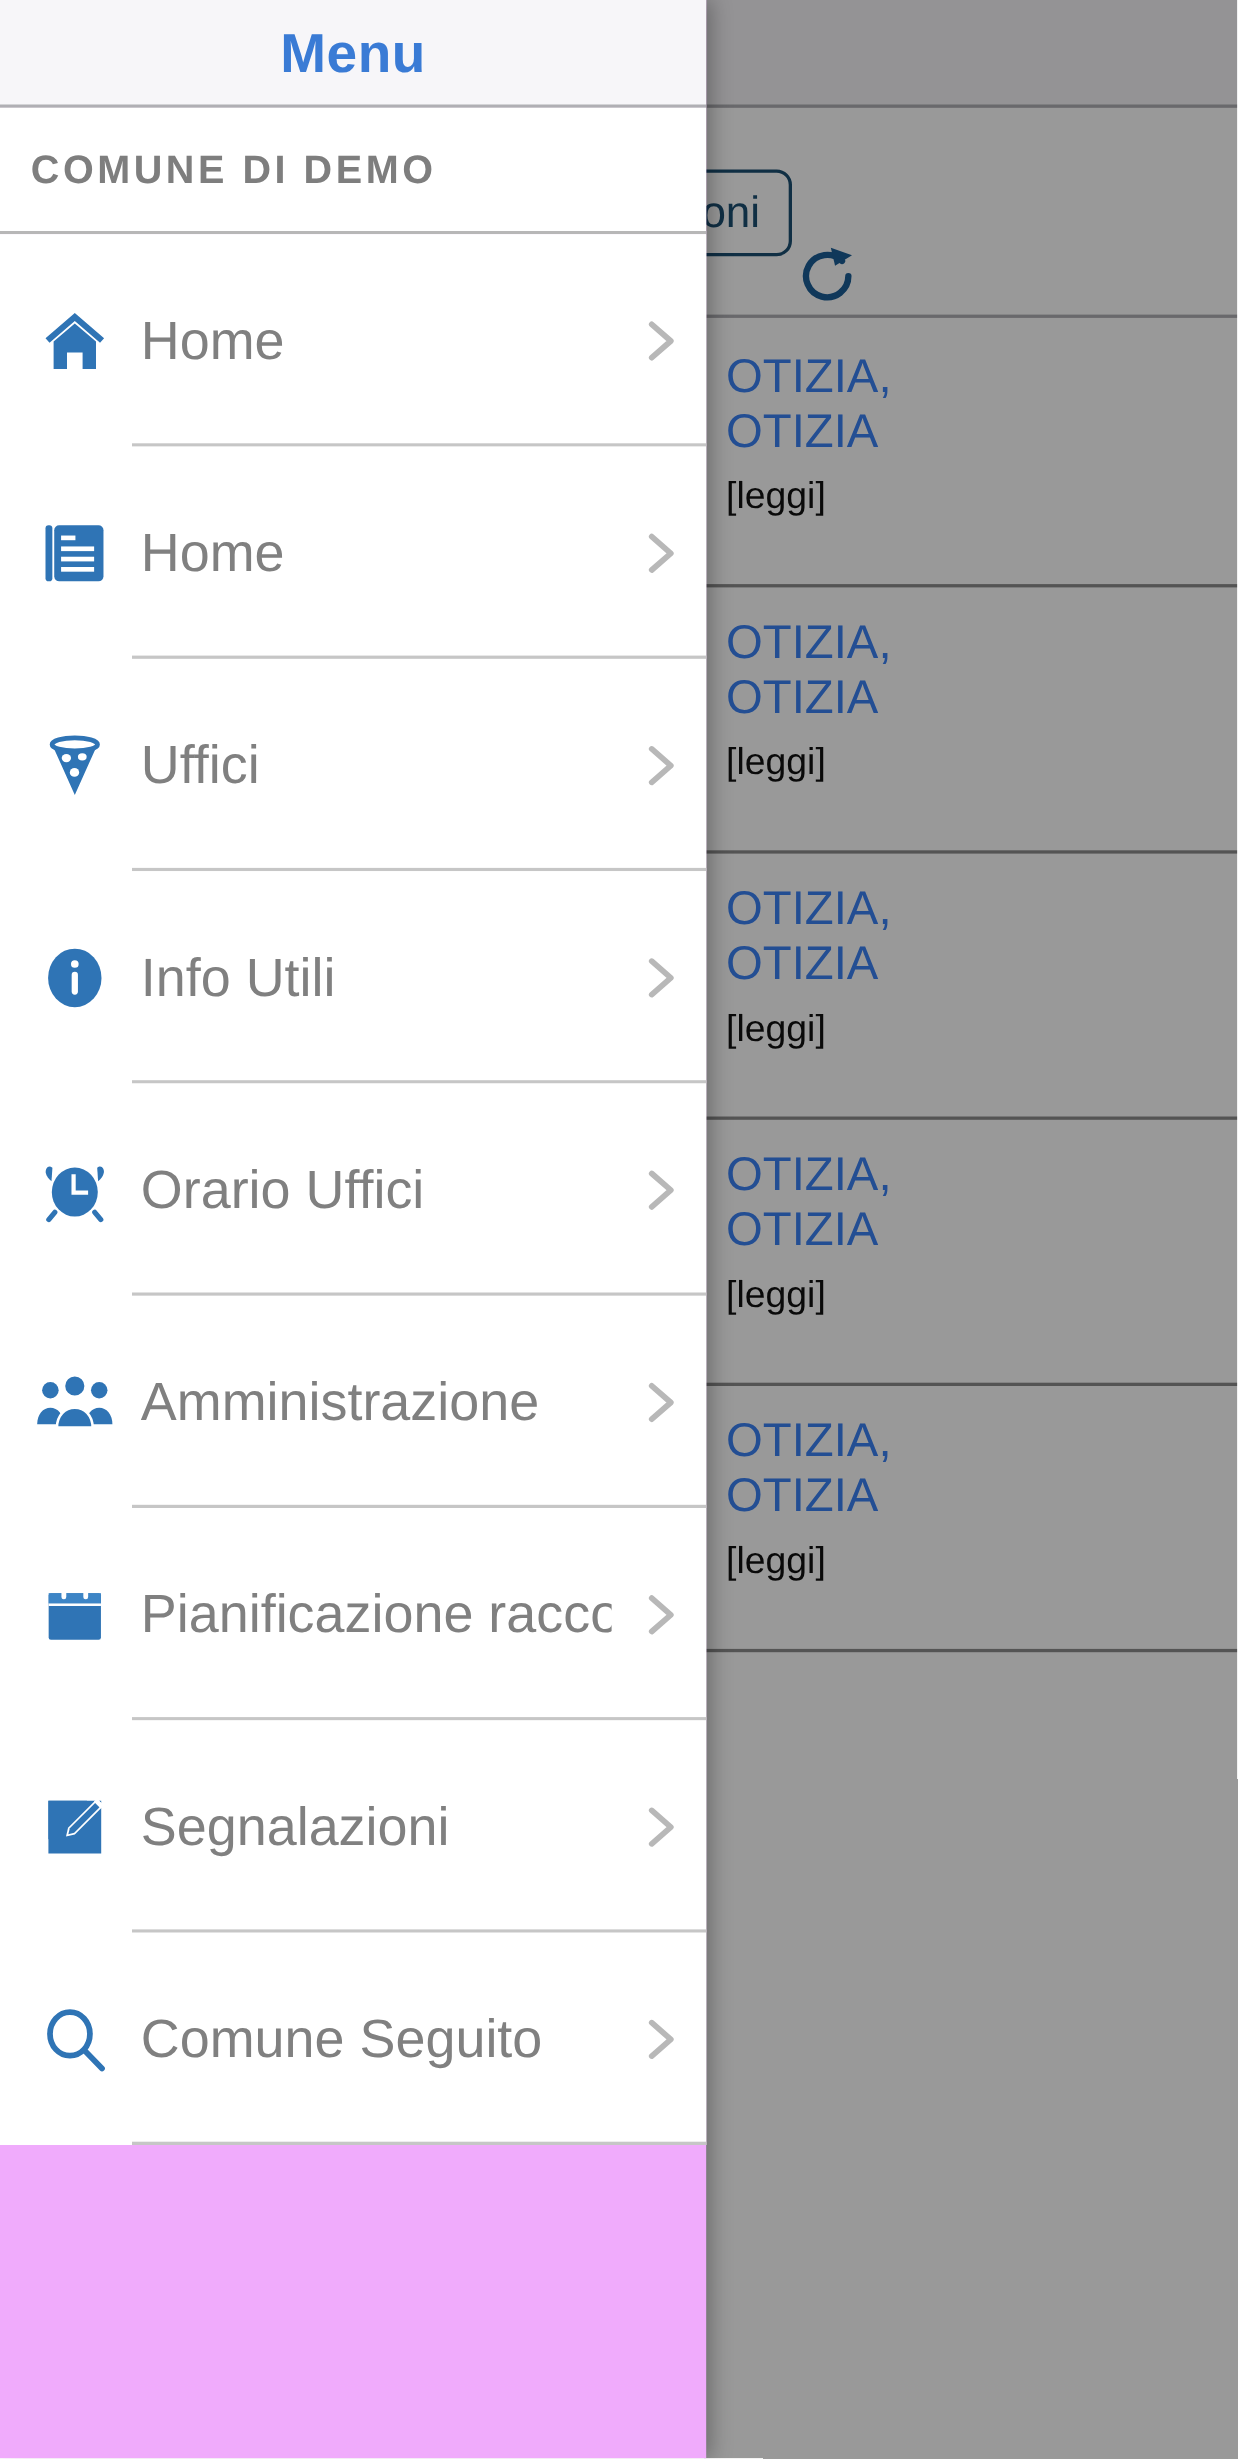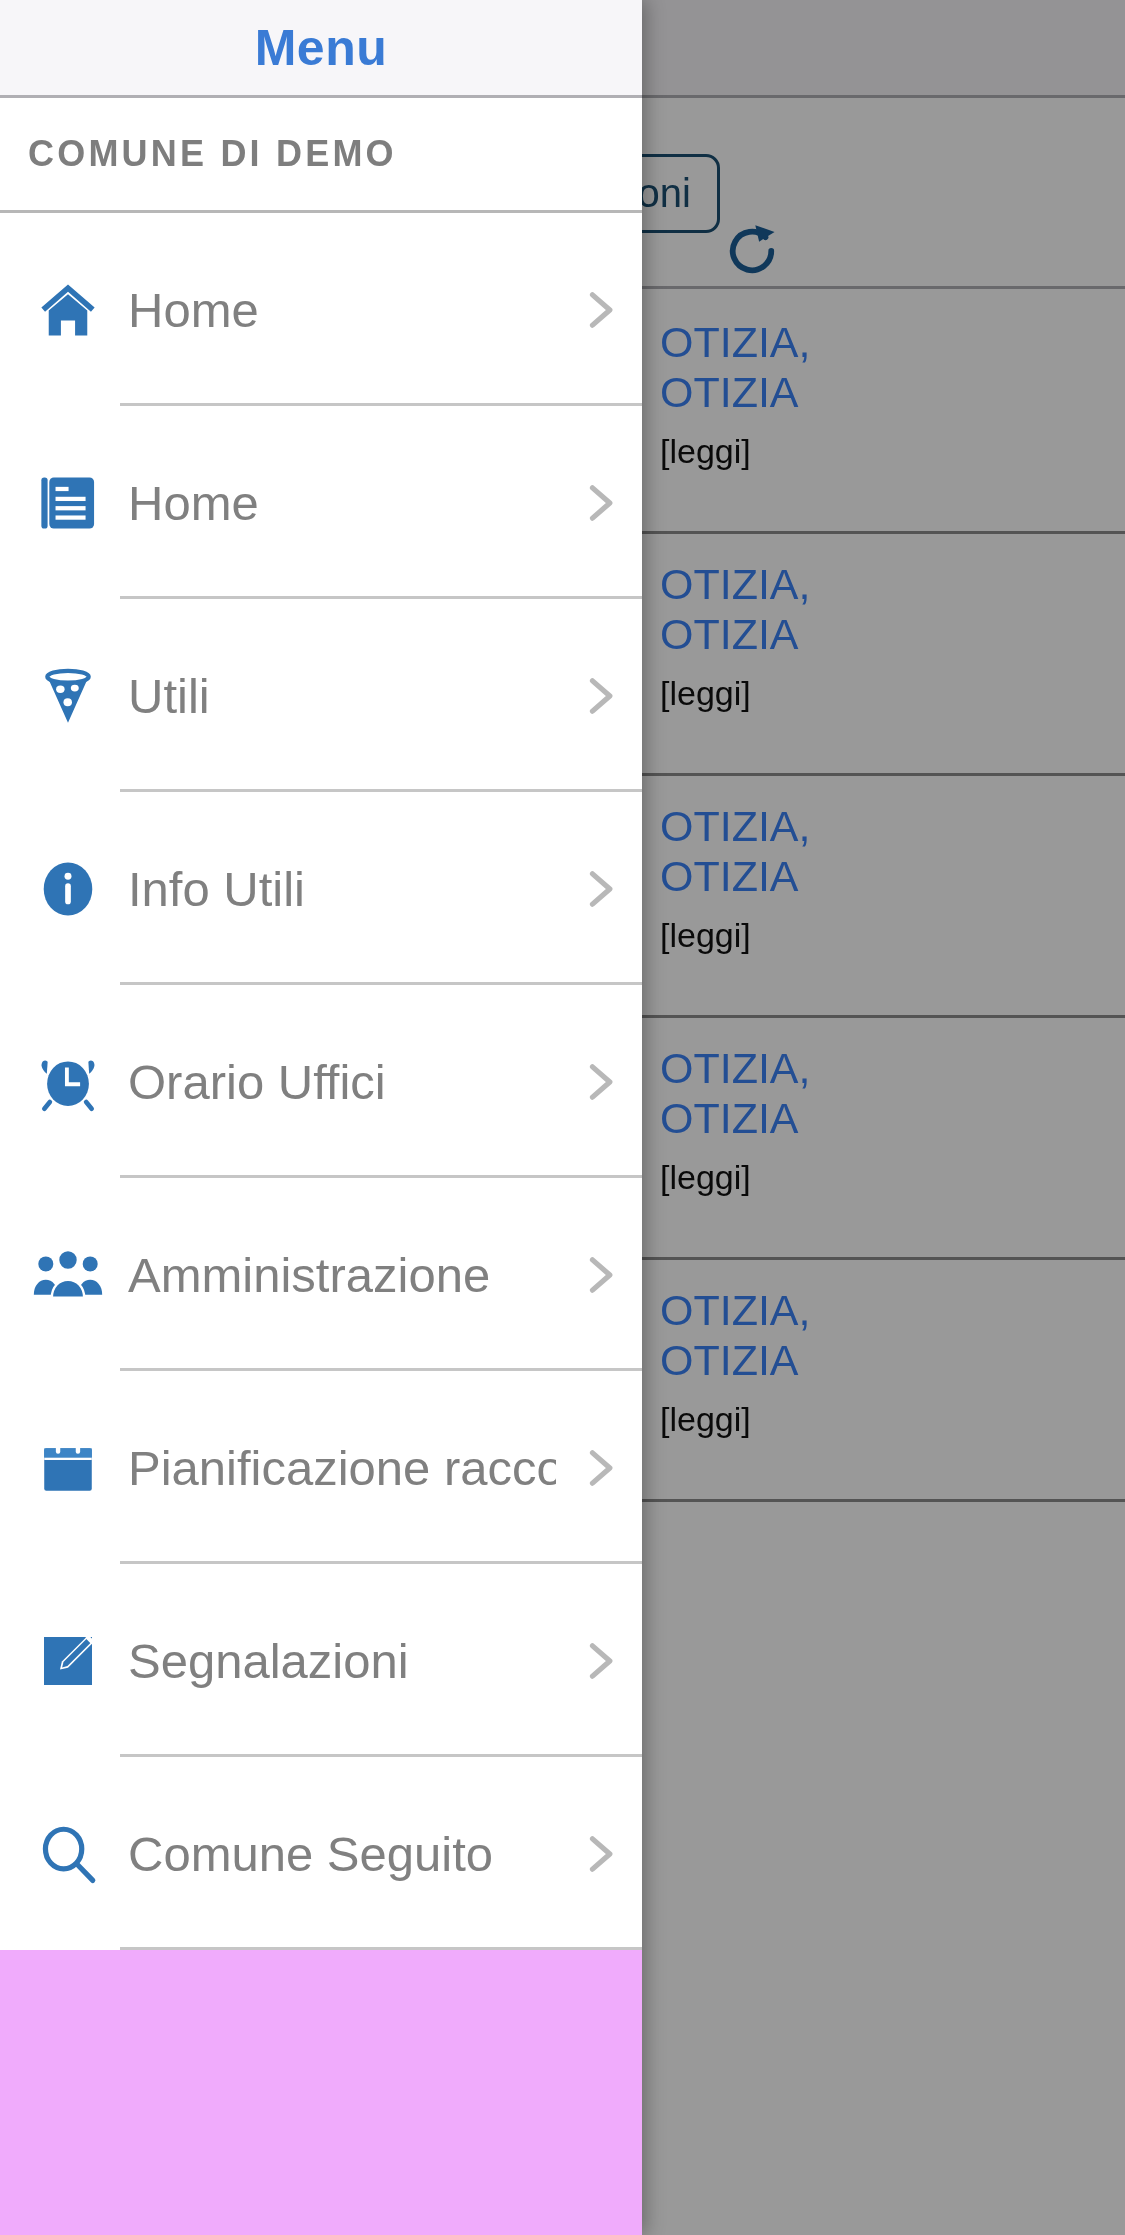--- a/index.html
+++ b/index.html
@@ -218,21 +218,21 @@
       <div class="menu-row">
         <div class="menu-icon">
           <svg viewBox="0 0 24 24" width="68" height="68">
             <ellipse cx="12" cy="5.2" rx="7.3" ry="2.1" fill="none" stroke="#2f74b5" stroke-width="1.5"></ellipse>
             <path d="M4.9 5.6c.8 1.1 4 1.9 7.1 1.9s6.3-.8 7.1-1.9L12 21.4z" fill="#2f74b5"></path>
             <ellipse cx="9.3" cy="9.6" rx="1.5" ry="1.3" fill="#ffffff"></ellipse>
             <ellipse cx="14.4" cy="9.2" rx="1.4" ry="1.2" fill="#ffffff"></ellipse>
             <ellipse cx="11.9" cy="14.2" rx="1.5" ry="1.4" fill="#ffffff"></ellipse>
           </svg>
         </div>
-        <div class="menu-label">Utili</div>
+        <div class="menu-label">Uffici</div>
         <div class="menu-chev">
           <svg viewBox="0 0 24 24" width="52" height="52" fill="none" stroke="#b8b8b8" stroke-width="2.4" stroke-linecap="round" stroke-linejoin="round">
               <polyline points="9 5 17 12 9 19"></polyline>
             </svg>
         </div>
       </div>
 
       <div class="menu-row">
         <div class="menu-icon">
           <svg viewBox="0 0 24 24" width="62" height="62">

